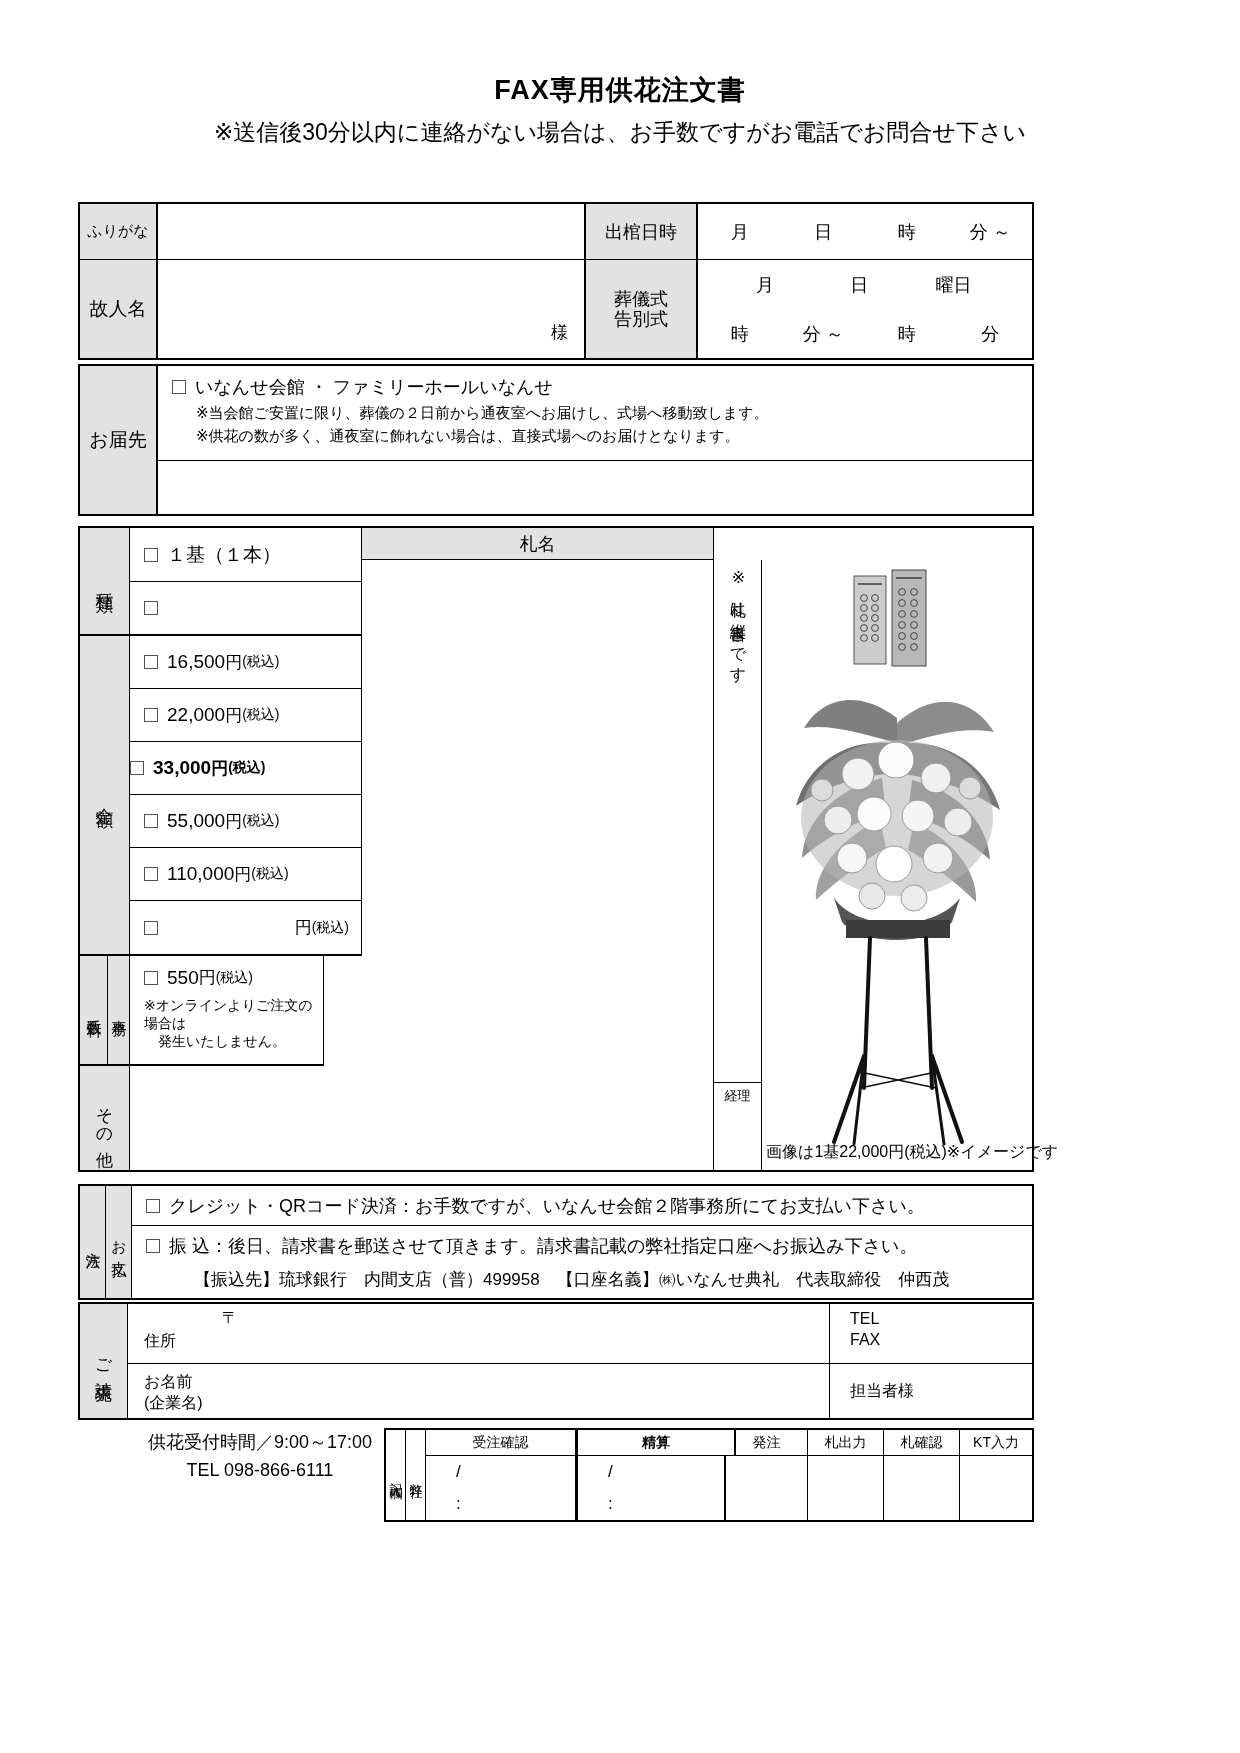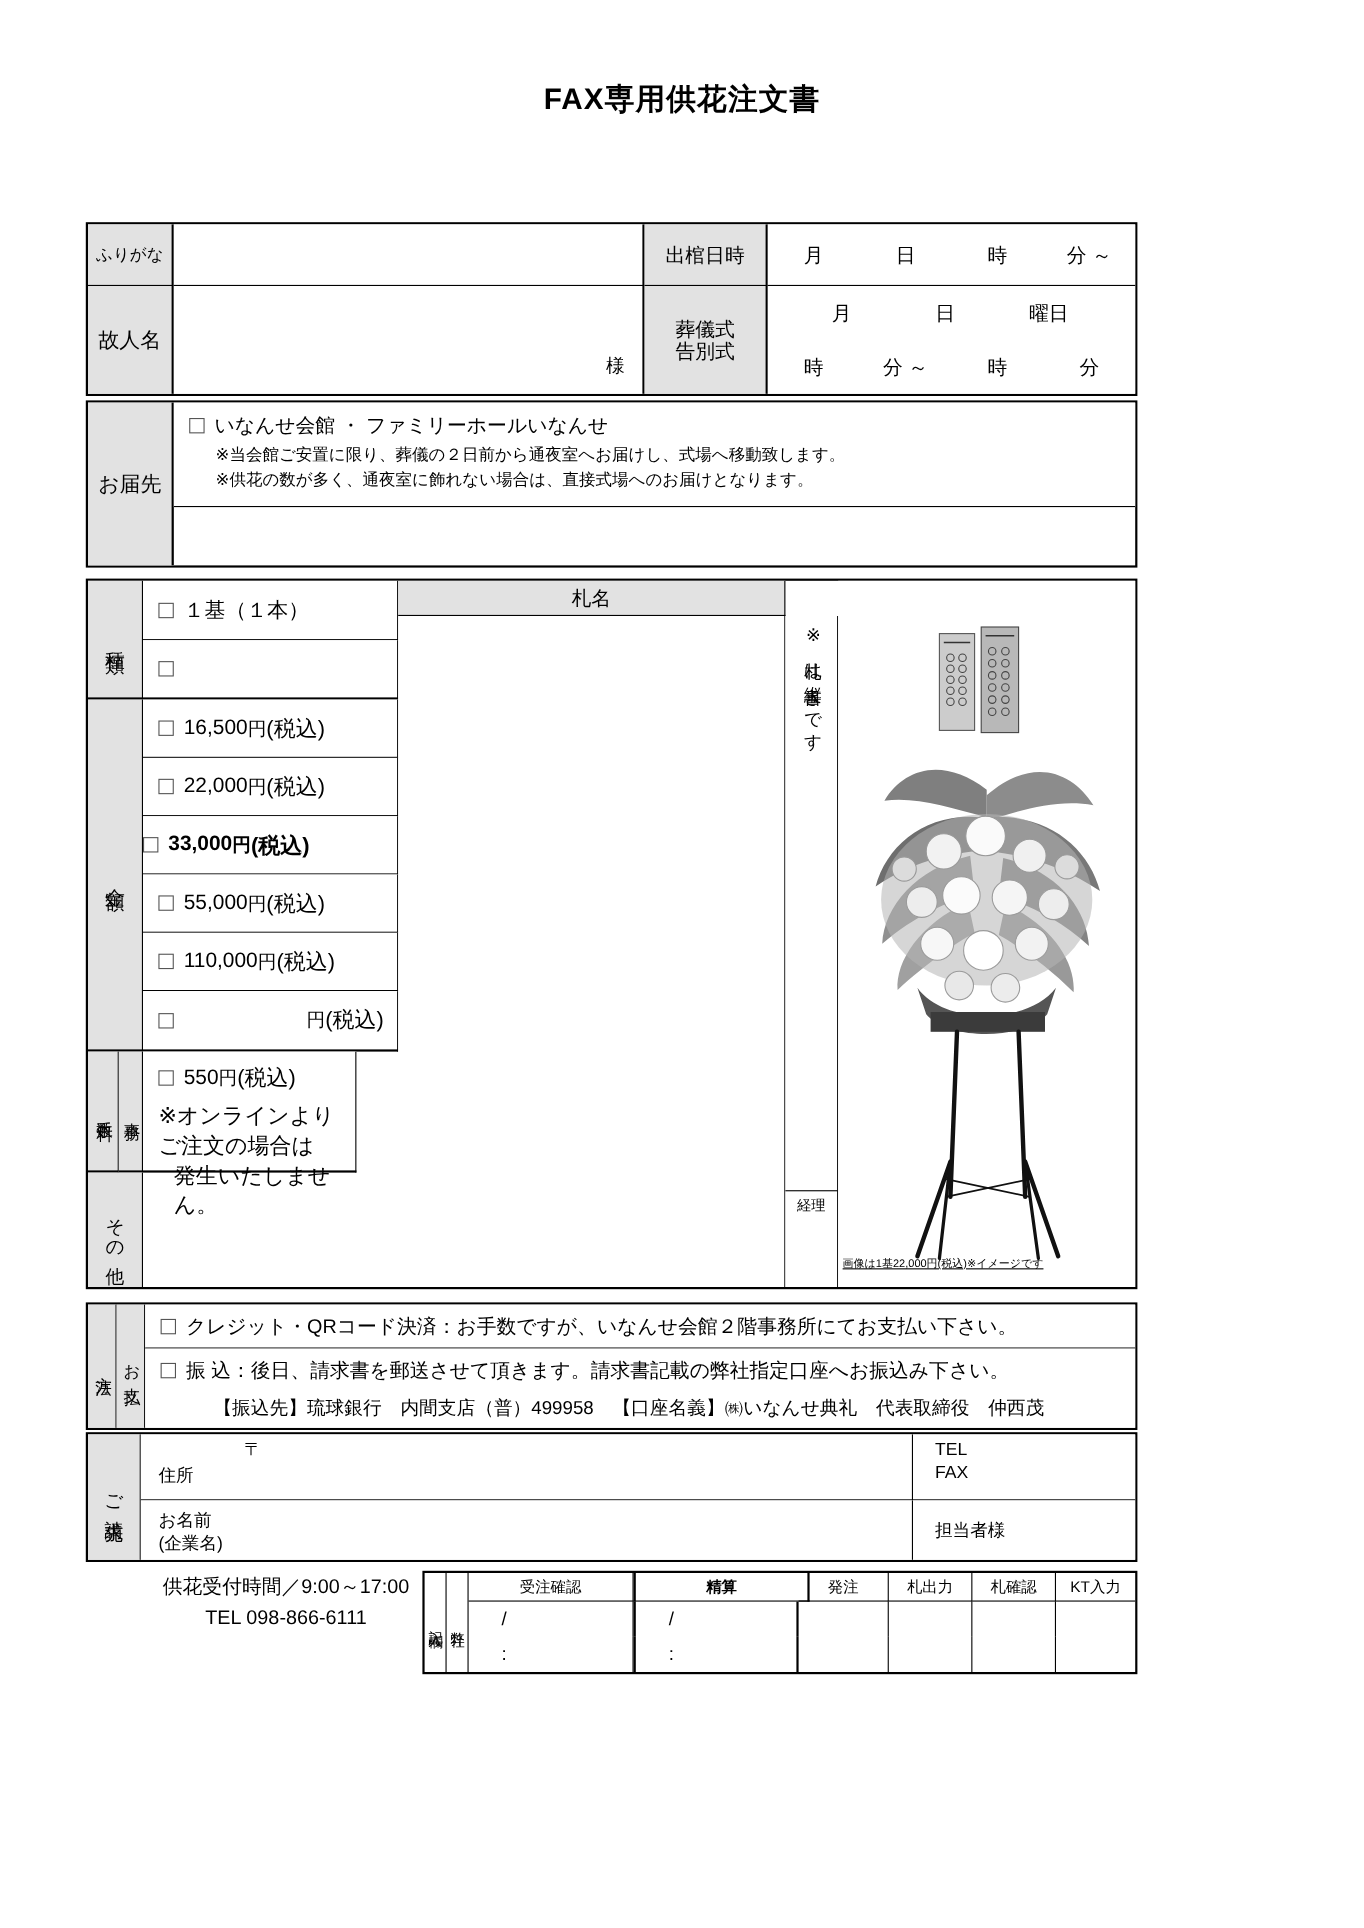--- a/index.html
+++ b/index.html
@@ -89,21 +89,21 @@
     text-align: center;
     line-height: 1.12;
   }
   .vwrite {
     writing-mode: vertical-rl;
     text-orientation: upright;
     letter-spacing: 2px;
   }
 
   .f13 { font-size: 13px; }
-  .f14 { font-size: 20px; }
+  .f14 { font-size: 14px; }
   .f15 { font-size: 15px; }
   .f16 { font-size: 16px; }
   .f17 { font-size: 17px; }
   .f18 { font-size: 18px; }
   .f19 { font-size: 19px; }
   .f22 { font-size: 22px; }
 
   .chk {
     display: inline-block;
     width: 14px; height: 14px;
@@ -118,41 +118,41 @@
   .note { font-size: 15px; }
 
   
   .photo-wrap {
     position: absolute;
     overflow: hidden;
     background: #ffffff;
   }
   .photo-caption {
     position: absolute;
-    font-size: 10px;
+    font-size: 16px;
     white-space: nowrap;
-    text-decoration: underline;
   }
 
   
   .ft-cell {
     position: absolute;
     box-sizing: border-box;
     display: flex;
     align-items: center;
     justify-content: center;
     font-size: 14px;
   }
 </style>
 </head>
 <body>
 
 <div id="page">
 
   <div class="doc-title">FAX専用供花注文書</div>
+  <div class="doc-subtitle">※送信後30分以内に連絡がない場合は、お手数ですがお電話でお問合せ下さい</div>
 
 
   <div class="frame" style="left:78px; top:202px; width:956px; height:158px;"></div>
 
   <div class="cell gray ctr thin-b br" style="left:80px; top:204px; width:78px; height:56px;">
     <span class="f15">ふりがな</span>
   </div>
   <div class="cell thin-b br" style="left:158px; top:204px; width:428px; height:56px;">
     <span class="f16" style="padding-left:10px;"></span>
   </div>

